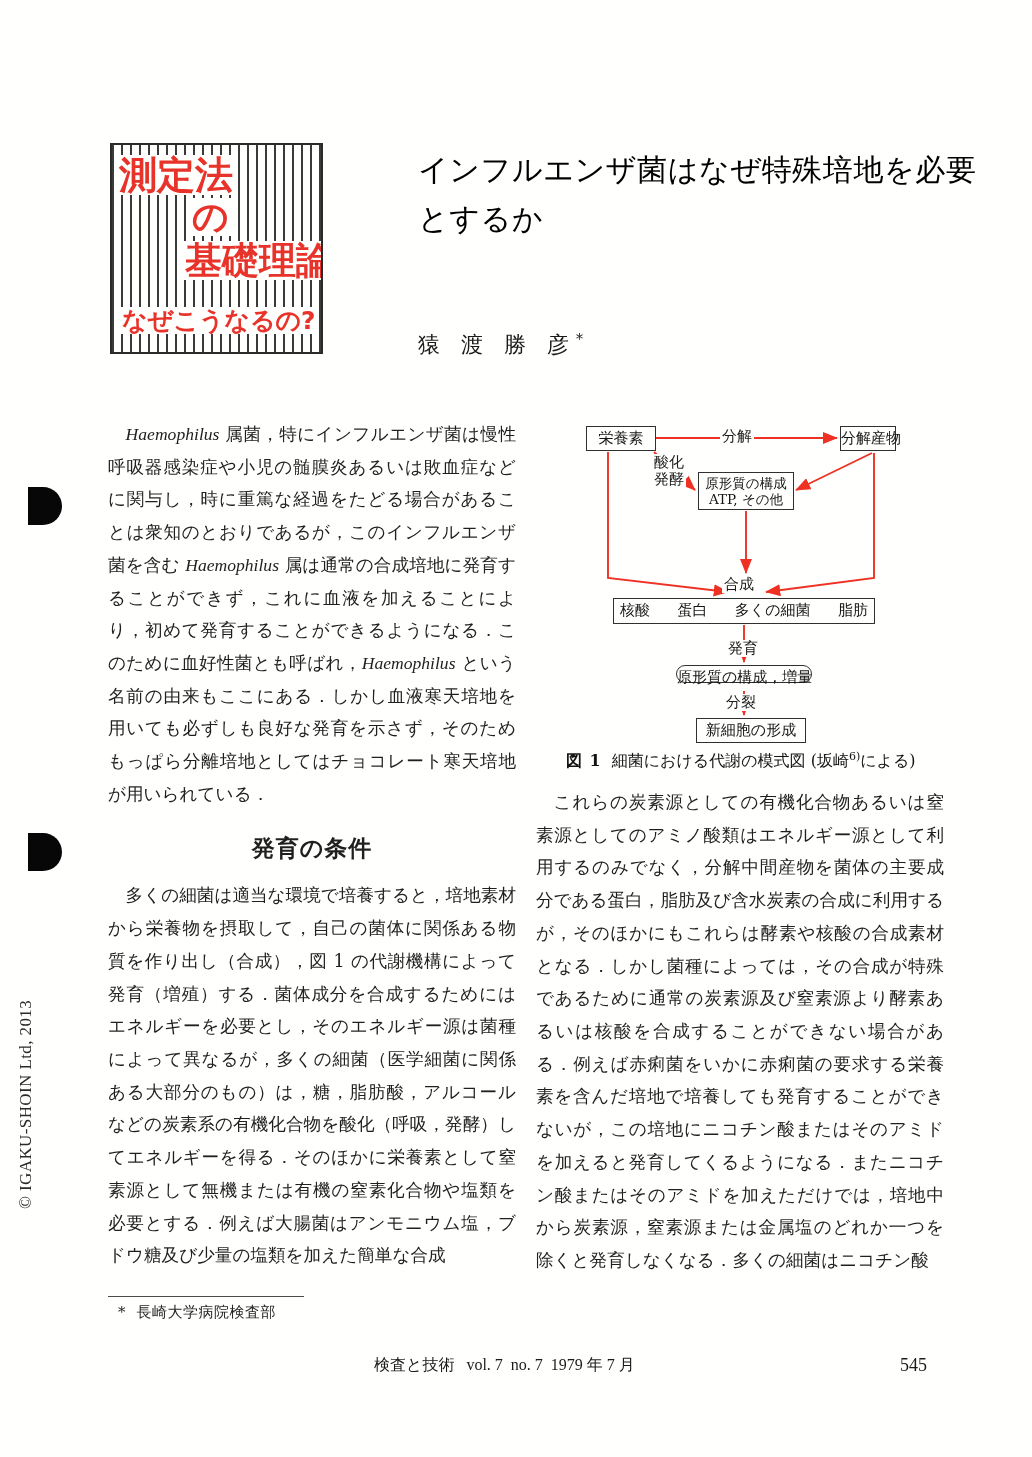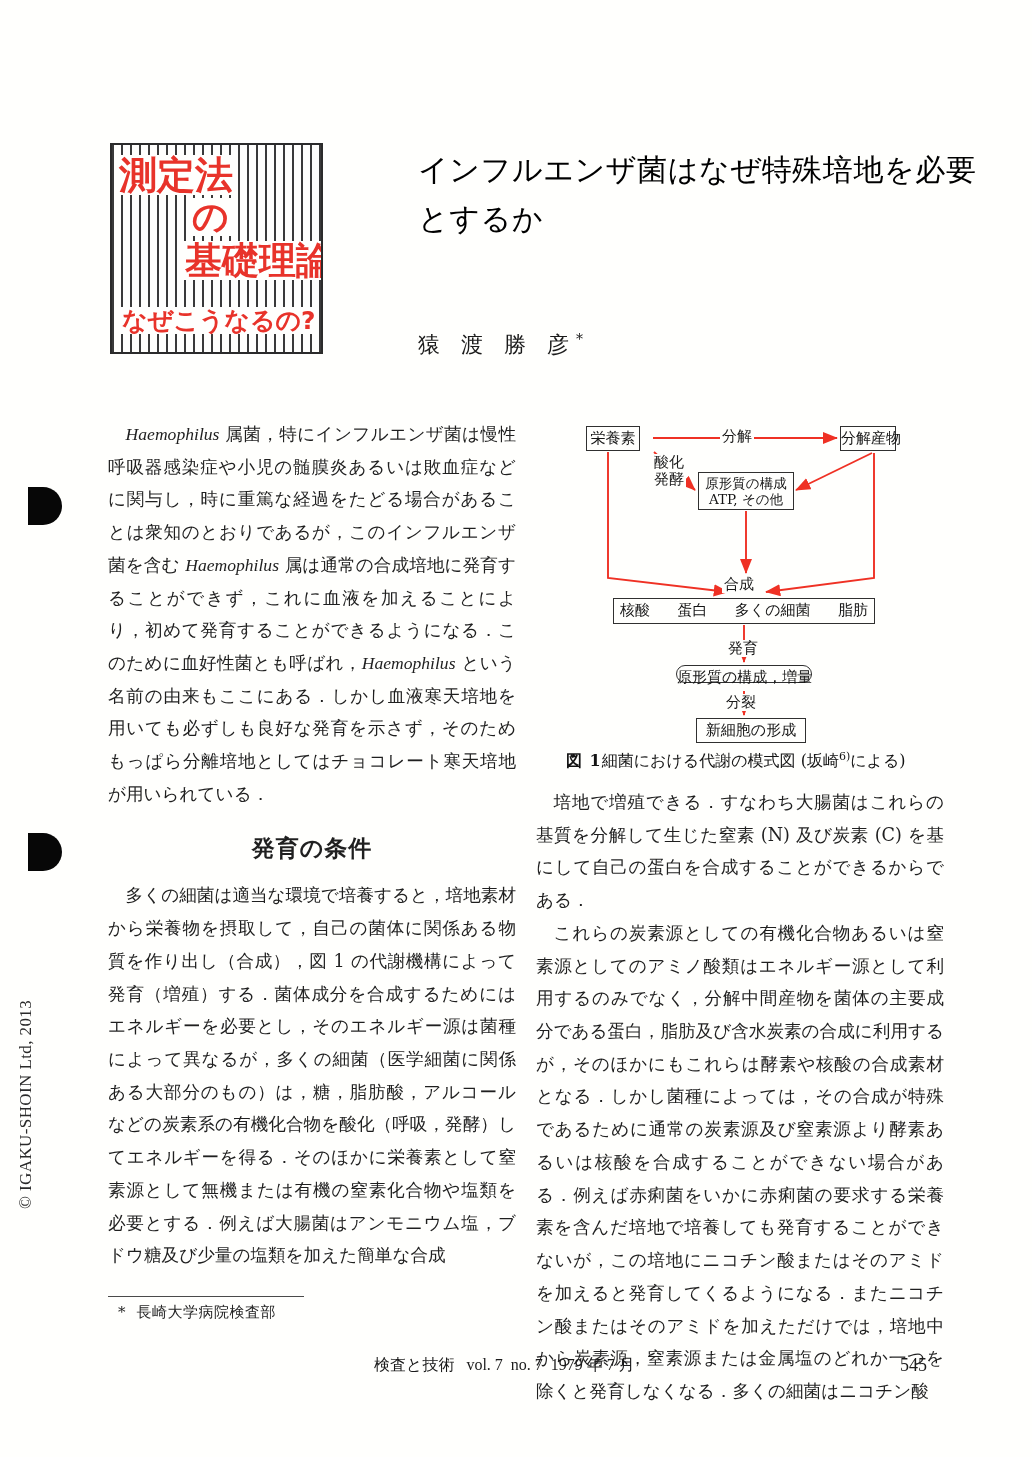--- a/index.html
+++ b/index.html
@@ -173,21 +173,21 @@
   .flabel {
     position: absolute;
     font-size: 15px;
     color: #1a1a1a;
     background: #fffffd;
     white-space: nowrap;
     font-family: "DejaVu Serif", "Liberation Serif", serif;
     line-height: 1.12;
     padding: 0 2px;
   }
-  #fbox-nutrient    { left: 26px;  top: 14px;  width: 54px;  height: 25px; padding-top: 3px; }
+  #fbox-nutrient    { left: 26px;  top: 14px;  width: 70px;  height: 25px; padding-top: 3px; }
   #fbox-products    { left: 280px; top: 14px;  width: 56px;  height: 25px; padding-top: 3px; }
   #fbox-energy      { left: 138px; top: 60px;  width: 96px;  height: 38px; padding-top: 3px; font-size: 13.5px; }
   #fbox-macromol    { left: 53px;  top: 186px; width: 262px; height: 26px; }
   #fbox-protoplasm  { left: 116px; top: 253px; width: 136px; height: 18px; padding-top: 3px; border-radius: 12px; }
   #fbox-newcell     { left: 136px; top: 306px; width: 110px; height: 25px; padding-top: 3px; }
 
   #fbox-macromol .cellrow {
     display: flex;
     justify-content: space-between;
     padding: 3px 6px 0 6px;
@@ -201,21 +201,21 @@
   #figure-caption {
     position: absolute;
     left: 566px;
     top: 750px;
     width: 400px;
     font-size: 16px;
     color: #131313;
     white-space: nowrap;
     font-family: "DejaVu Serif", "Liberation Serif", serif;
   }
-  #figure-caption .cap-num { font-weight: 700; letter-spacing: 1px; }
+  #figure-caption .cap-num { font-weight: 700; margin-right: 10px; letter-spacing: 1px; }
   #figure-caption sup { font-size: 11px; }
 
   
   #footer-journal {
     position: absolute;
     left: 374px;
     top: 1355px;
     font-size: 16px;
     color: #1b1b1b;
     white-space: nowrap;
@@ -307,18 +307,17 @@
     <div>発酵</div>
   </div>
   <div class="flabel" id="flabel-synthesis">合成</div>
   <div class="flabel" id="flabel-growth">発育</div>
   <div class="flabel" id="flabel-division">分裂</div>
 </div>
 
 <div id="figure-caption"><span class="cap-num">図 1</span><span>細菌における代謝の模式図 (坂崎</span><sup>6)</sup><span>による)</span></div>
 
 <div class="col" id="col-right">
-  <p class="para first">培地で増殖できる．すなわち大腸菌はこれらの基質を分解して生じた窒素 (N) 及び炭素 (C) を基にして自己の蛋白を合成することができるからである．</p>
   <p class="para">これらの炭素源としての有機化合物あるいは窒素源としてのアミノ酸類はエネルギー源として利用するのみでなく，分解中間産物を菌体の主要成分である蛋白，脂肪及び含水炭素の合成に利用するが，そのほかにもこれらは酵素や核酸の合成素材となる．しかし菌種によっては，その合成が特殊であるために通常の炭素源及び窒素源より酵素あるいは核酸を合成することができない場合がある．例えば赤痢菌をいかに赤痢菌の要求する栄養素を含んだ培地で培養しても発育することができないが，この培地にニコチン酸またはそのアミドを加えると発育してくるようになる．またニコチン酸またはそのアミドを加えただけでは，培地中から炭素源，窒素源または金属塩のどれか一つを除くと発育しなくなる．多くの細菌はニコチン酸</p>
 </div>
 
 <div id="footer-journal"><span>検査と技術</span>&nbsp;&nbsp;&nbsp;<span>vol. 7</span>&nbsp;&nbsp;<span>no. 7</span>&nbsp;&nbsp;<span>1979 年 7 月</span></div>
 <div id="footer-page">545</div>
 
 </body></html>

